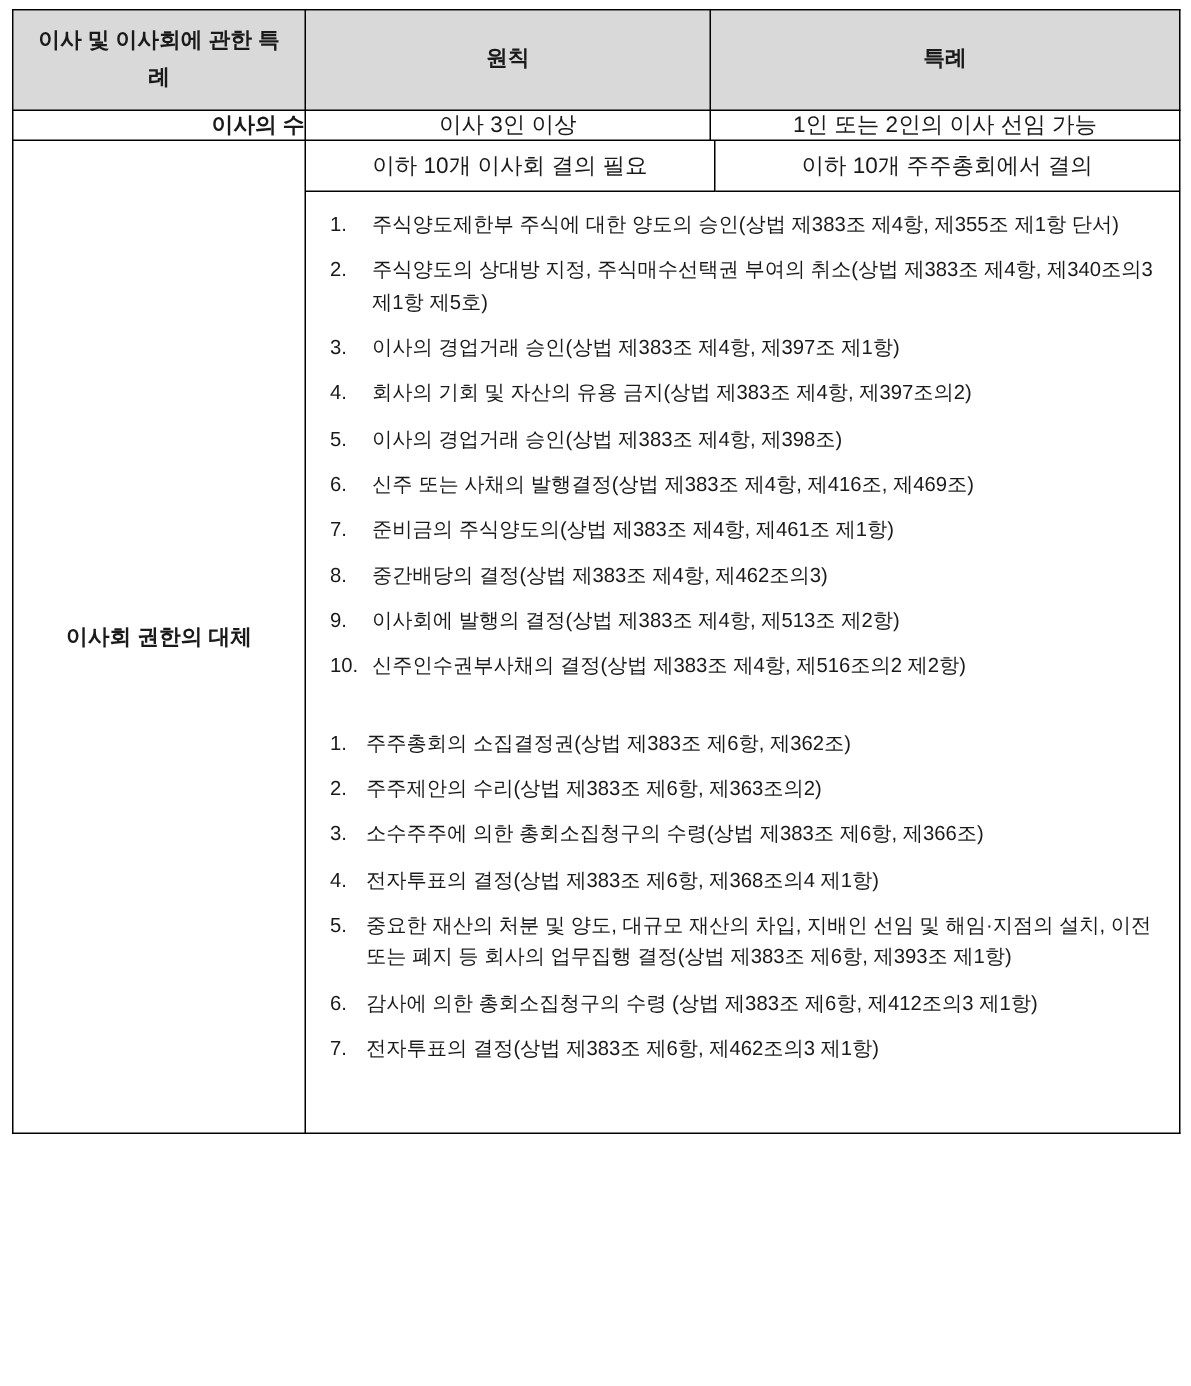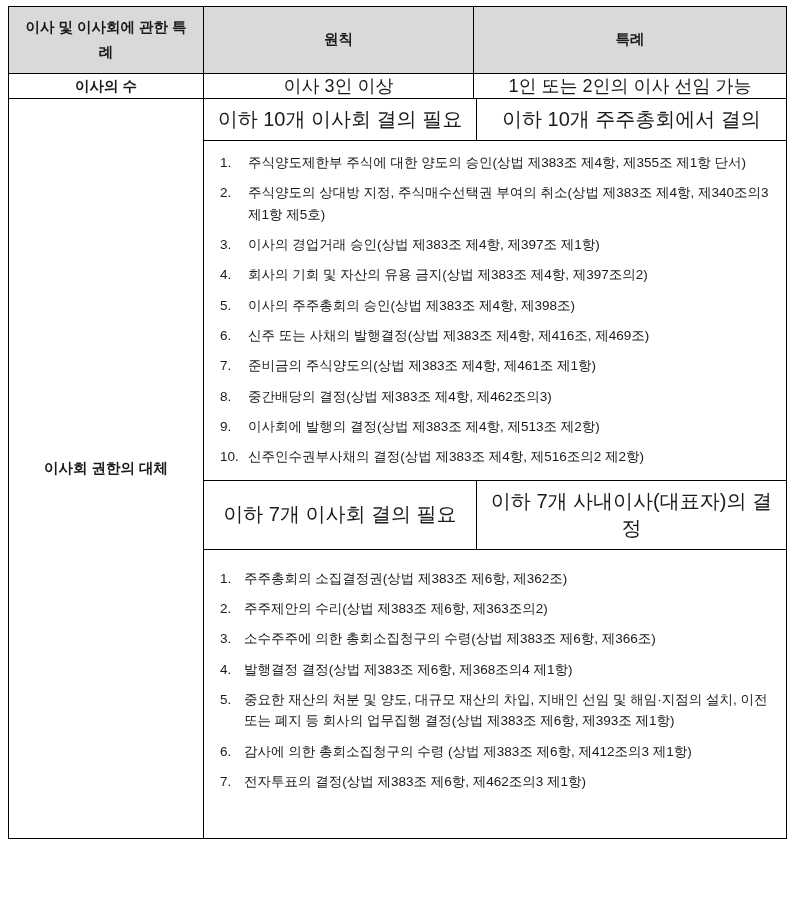--- a/index.html
+++ b/index.html
@@ -51,28 +51,28 @@
     line-height: 1.75;
     padding: 7px 10px;
     height: 52px;
   }
   .hdr-cell.first {
     padding: 7px 12px;
   }
 
   
   .rowlabel {
-    text-align: center;
+    text-align: right;
     font-weight: bold;
     font-size: 14.5px;
     padding: 14px 8px;
   }
   .plain-cell {
     text-align: center;
-    font-size: 18px;
+    font-size: 15px;
     padding: 14px 8px;
   }
 
   
   .vlabel {
     text-align: center;
     font-weight: bold;
     font-size: 14.5px;
     vertical-align: middle;
     margin-left: 24px;
@@ -87,21 +87,21 @@
   }
   table.nested td {
     border: 0;
     padding: 0;
   }
   table.nested td.nb-right { border-right: 1.2px solid #000000; }
   table.nested tr.sub-head td {
     border-bottom: 1.2px solid #000000;
     border-top: 1.2px solid #000000;
     text-align: center;
-    font-size: 20px;
+    font-size: 15px;
     padding: 7px 6px;
   }
   table.nested tr.sub-head.first-head td {
     border-top: 0;
   }
 
   
   .list-wrap {
     padding: 11px 16px 12px 16px;
   }
@@ -177,44 +177,40 @@
               </tr>
 
               <tr>
                 <td colspan="2">
                   <div class="list-wrap">
                     <ol class="items wide" id="list-one">
                         <li><span class="num">1.</span><span>주식양도제한부 주식에 대한 양도의 승인(상법 제383조 제4항, 제355조 제1항 단서)</span></li>
                         <li><span class="num">2.</span><span>주식양도의 상대방 지정, 주식매수선택권 부여의 취소(상법 제383조 제4항, 제340조의3 제1항 제5호)</span></li>
                         <li><span class="num">3.</span><span>이사의 경업거래 승인(상법 제383조 제4항, 제397조 제1항)</span></li>
                         <li><span class="num">4.</span><span>회사의 기회 및 자산의 유용 금지(상법 제383조 제4항, 제397조의2)</span></li>
-                        <li><span class="num">5.</span><span>이사의 주주총회의 승인(상법 제383조 제4항, 제398조)</span></li>
+                        <li><span class="num">5.</span><span>이사의 경업거래 승인(상법 제383조 제4항, 제398조)</span></li>
                         <li><span class="num">6.</span><span>신주 또는 사채의 발행결정(상법 제383조 제4항, 제416조, 제469조)</span></li>
                         <li><span class="num">7.</span><span>준비금의 주식양도의(상법 제383조 제4항, 제461조 제1항)</span></li>
                         <li><span class="num">8.</span><span>중간배당의 결정(상법 제383조 제4항, 제462조의3)</span></li>
                         <li><span class="num">9.</span><span>이사회에 발행의 결정(상법 제383조 제4항, 제513조 제2항)</span></li>
                         <li><span class="num">10.</span><span>신주인수권부사채의 결정(상법 제383조 제4항, 제516조의2 제2항)</span></li>
                       </ol>
                   </div>
                 </td>
               </tr>
 
-              <tr class="sub-head">
-                <td class="nb-right">이하 7개 이사회 결의 필요</td>
-                <td>이하 7개 사내이사(대표자)의 결정</td>
-              </tr>
 
               <tr>
                 <td colspan="2">
                   <div class="list-wrap second">
                     <ol class="items" id="list-two">
                         <li><span class="num">1.</span><span>주주총회의 소집결정권(상법 제383조 제6항, 제362조)</span></li>
                         <li><span class="num">2.</span><span>주주제안의 수리(상법 제383조 제6항, 제363조의2)</span></li>
                         <li><span class="num">3.</span><span>소수주주에 의한 총회소집청구의 수령(상법 제383조 제6항, 제366조)</span></li>
-                        <li><span class="num">4.</span><span>발행결정 결정(상법 제383조 제6항, 제368조의4 제1항)</span></li>
+                        <li><span class="num">4.</span><span>전자투표의 결정(상법 제383조 제6항, 제368조의4 제1항)</span></li>
                         <li><span class="num">5.</span><span>중요한 재산의 처분 및 양도, 대규모 재산의 차입, 지배인 선임 및 해임·지점의 설치, 이전 또는 폐지 등 회사의 업무집행 결정(상법 제383조 제6항, 제393조 제1항)</span></li>
                         <li><span class="num">6.</span><span>감사에 의한 총회소집청구의 수령 (상법 제383조 제6항, 제412조의3 제1항)</span></li>
                         <li><span class="num">7.</span><span>전자투표의 결정(상법 제383조 제6항, 제462조의3 제1항)</span></li>
                       </ol>
                     <div class="filler"></div>
                   </div>
                 </td>
               </tr>
 
             </tbody>

